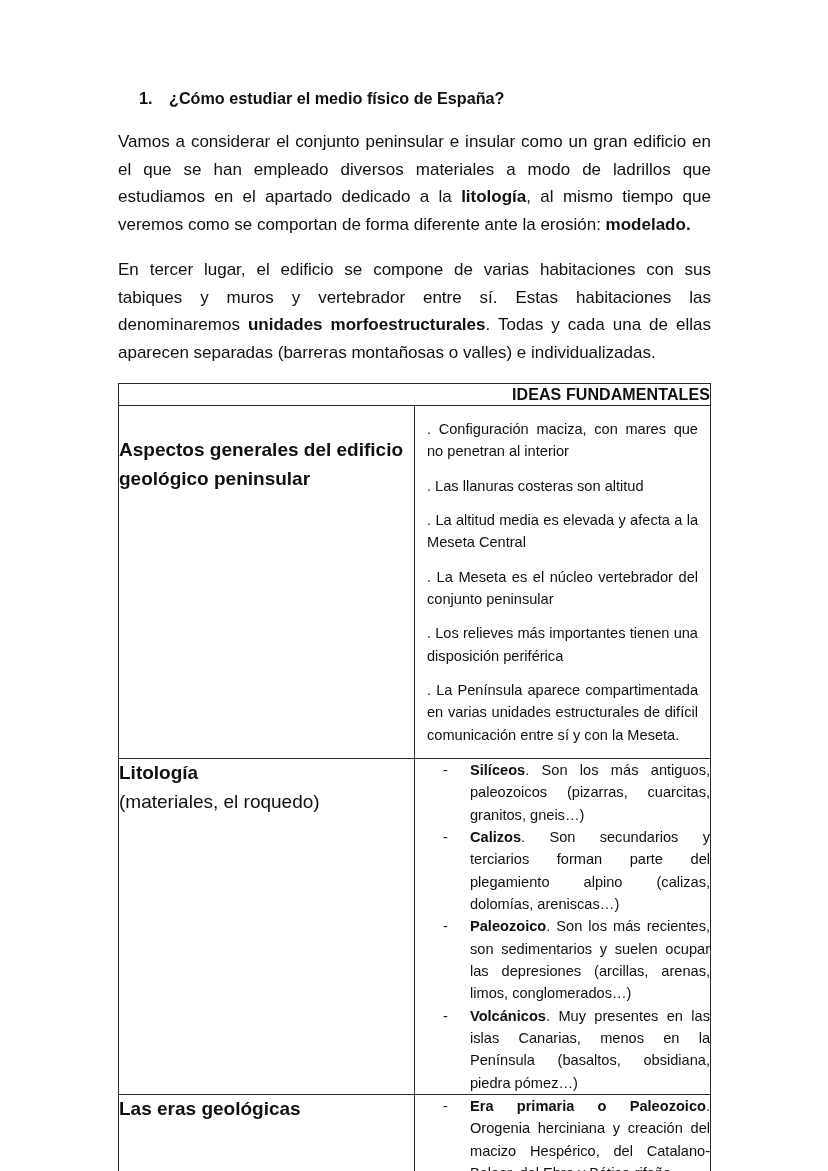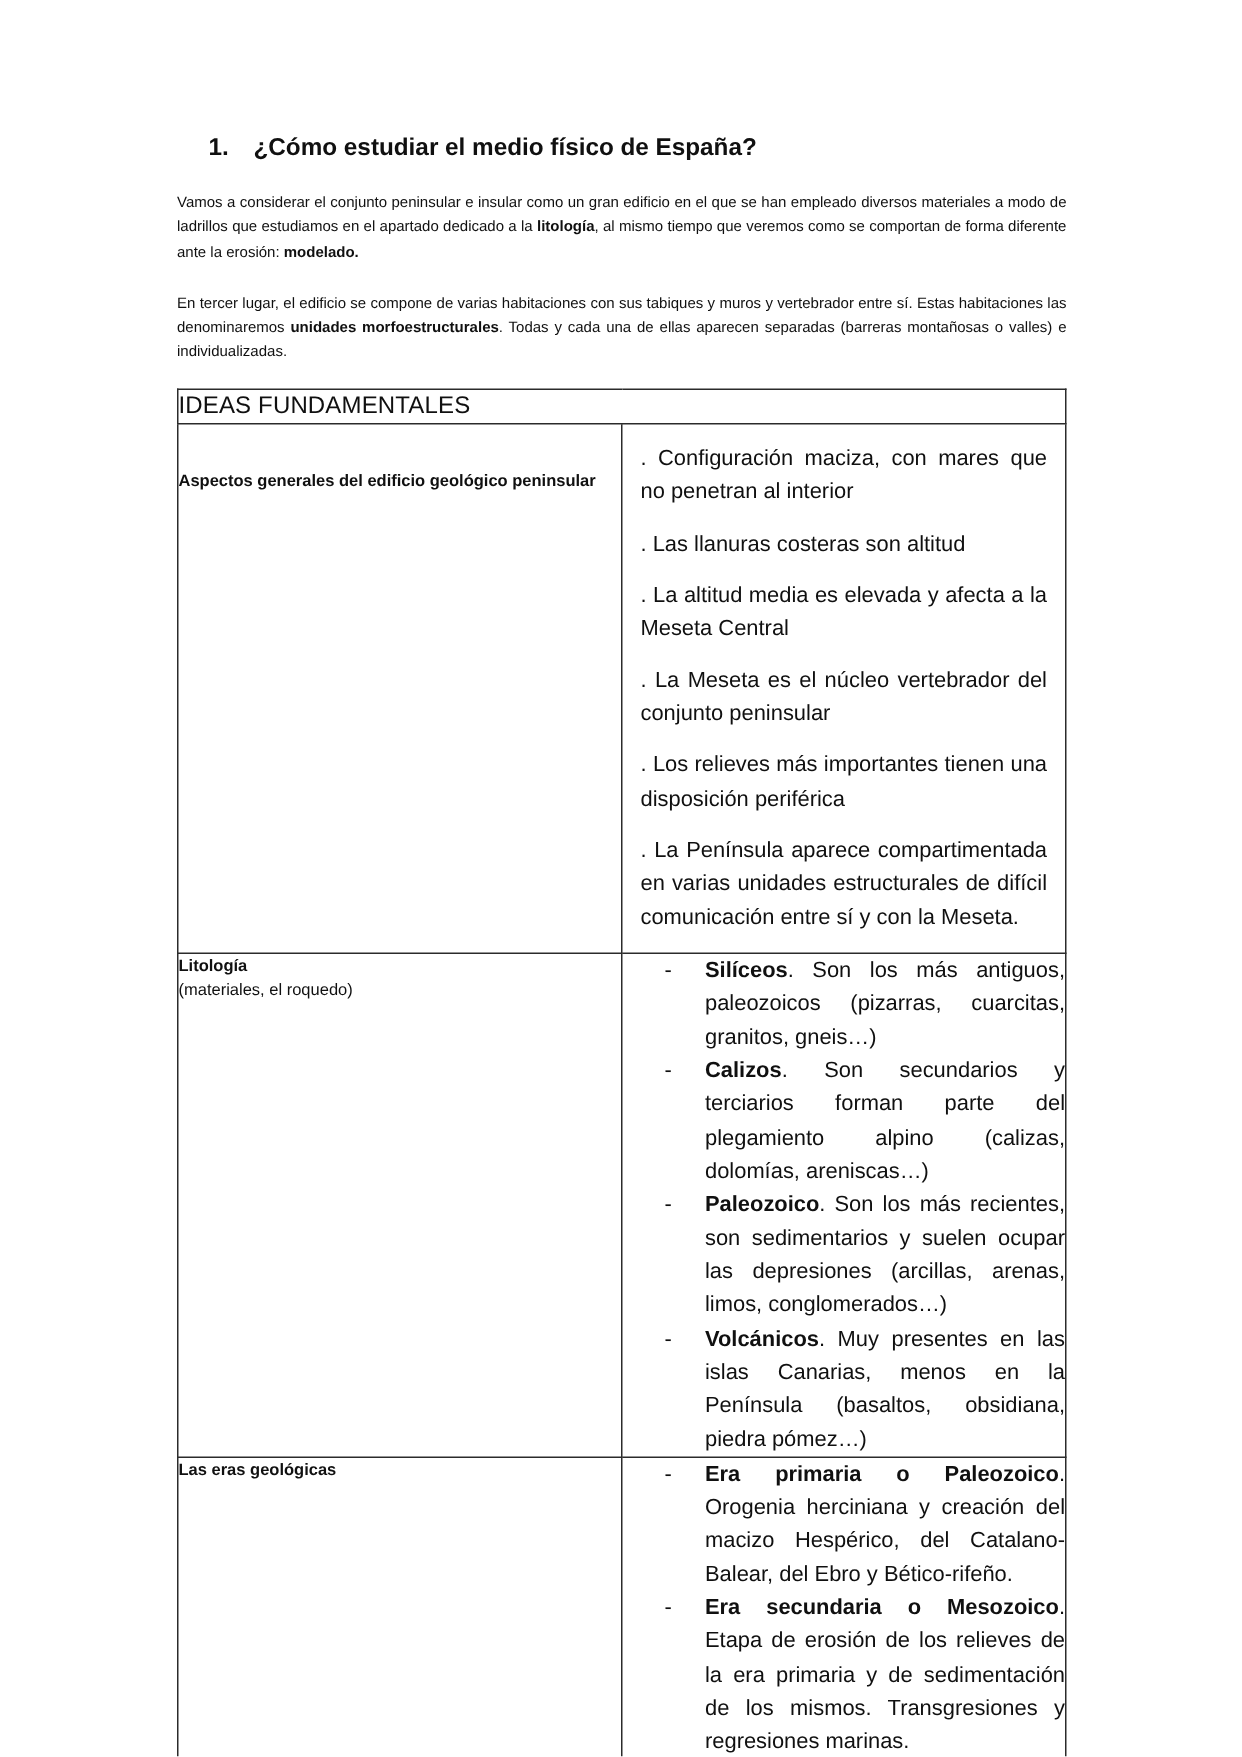--- a/index.html
+++ b/index.html
@@ -39,21 +39,21 @@
     flex: 0 0 30px;
     font-weight: bold;
   }
   .heading .htext {
     flex: 1 1 auto;
   }
 
   
   p.para {
     margin: 16px 0 18px 0;
-    font-size: 10px;
+    font-size: 17px;
     line-height: 1.62;
     text-align: justify;
     text-justify: inter-word;
     hyphens: none;
   }
   p.para:last-of-type { margin-bottom: 16px; }
   b, strong { font-weight: bold; }
 
   
   table.ideas {
@@ -61,31 +61,31 @@
     width: 593px;
     table-layout: fixed;
     margin-top: 2px;
   }
   table.ideas th, table.ideas td {
     border: 1.3px solid #2b2b2b;
     vertical-align: top;
     padding: 0;
   }
   th.tbl-head {
-    text-align: left;
-    font-weight: normal;
+    text-align: right;
+    font-weight: bold;
     font-size: 16px;
     line-height: 1.35;
     padding: 3px 4px 4px 4px;
     letter-spacing: 0.1px;
   }
   td.col-left {
     width: 186px;
     padding: 8px 6px 8px 9px;
-    font-size: 11px;
+    font-size: 19px;
     line-height: 1.5;
     font-weight: bold;
   }
   td.col-left .sub {
     font-weight: normal;
   }
   td.col-left.pad-mid { padding-top: 30px; }
   td.col-right {
     padding: 4px 6px 5px 5px;
     font-size: 14.6px;

